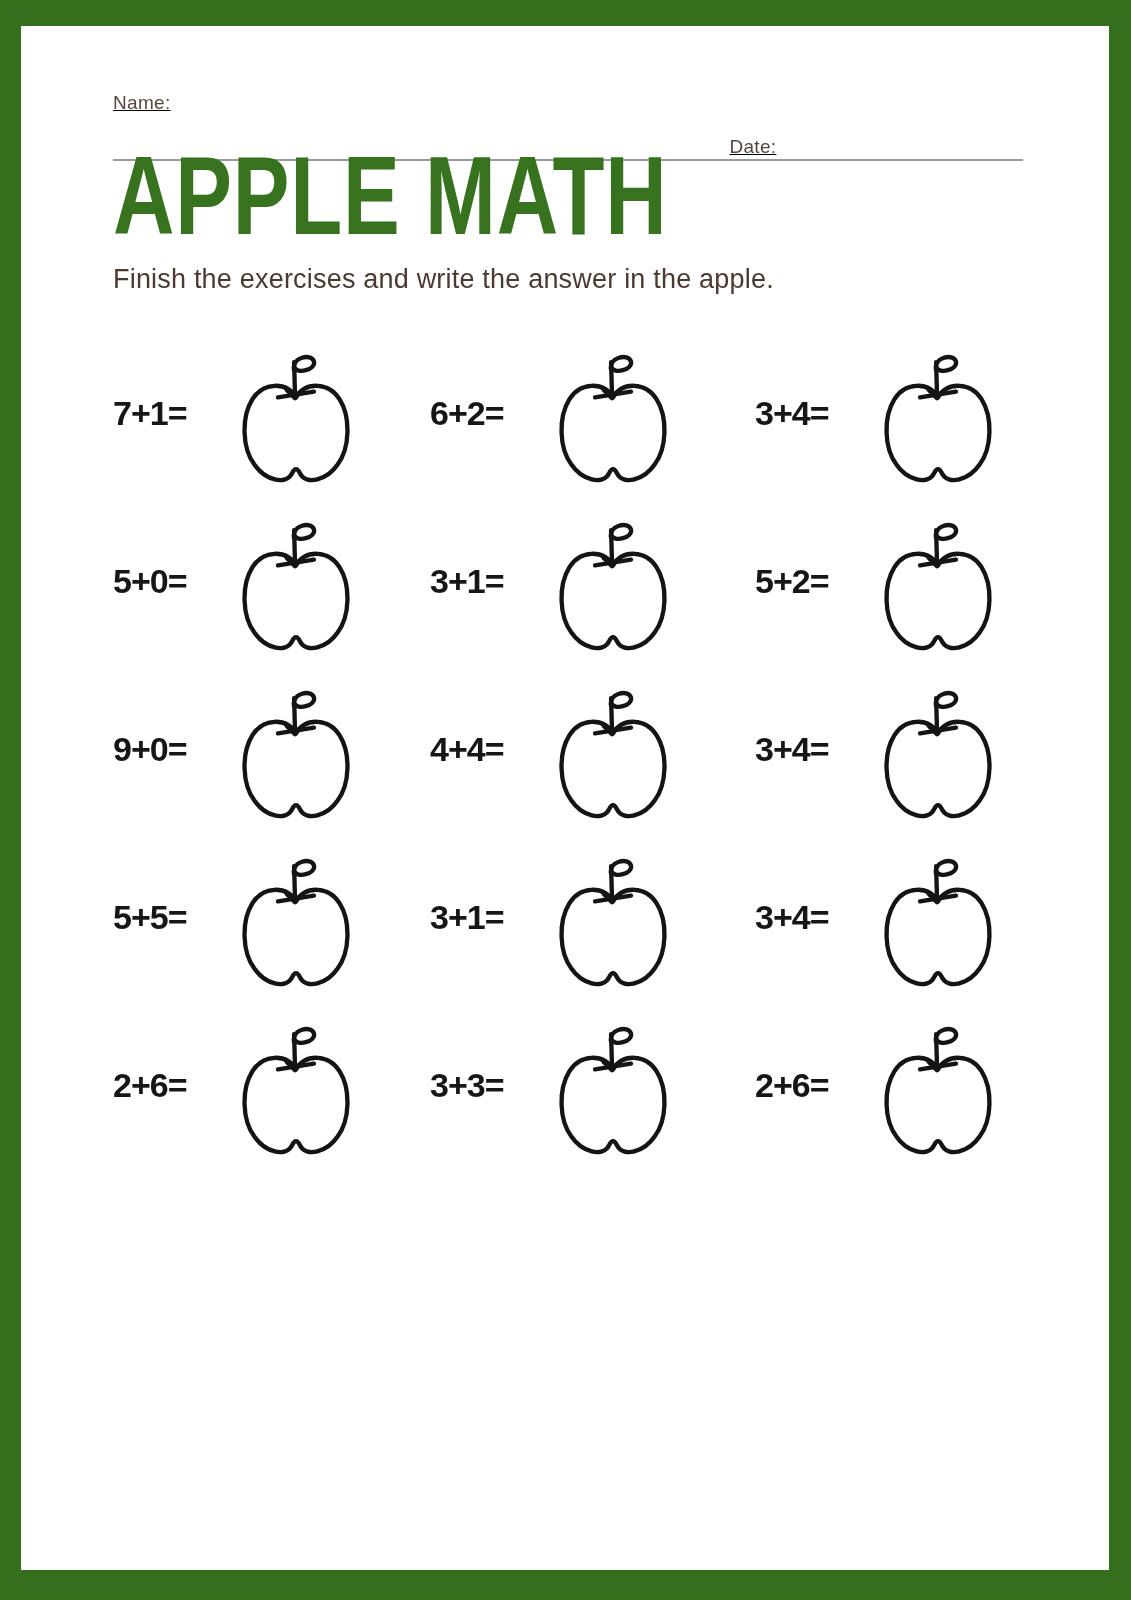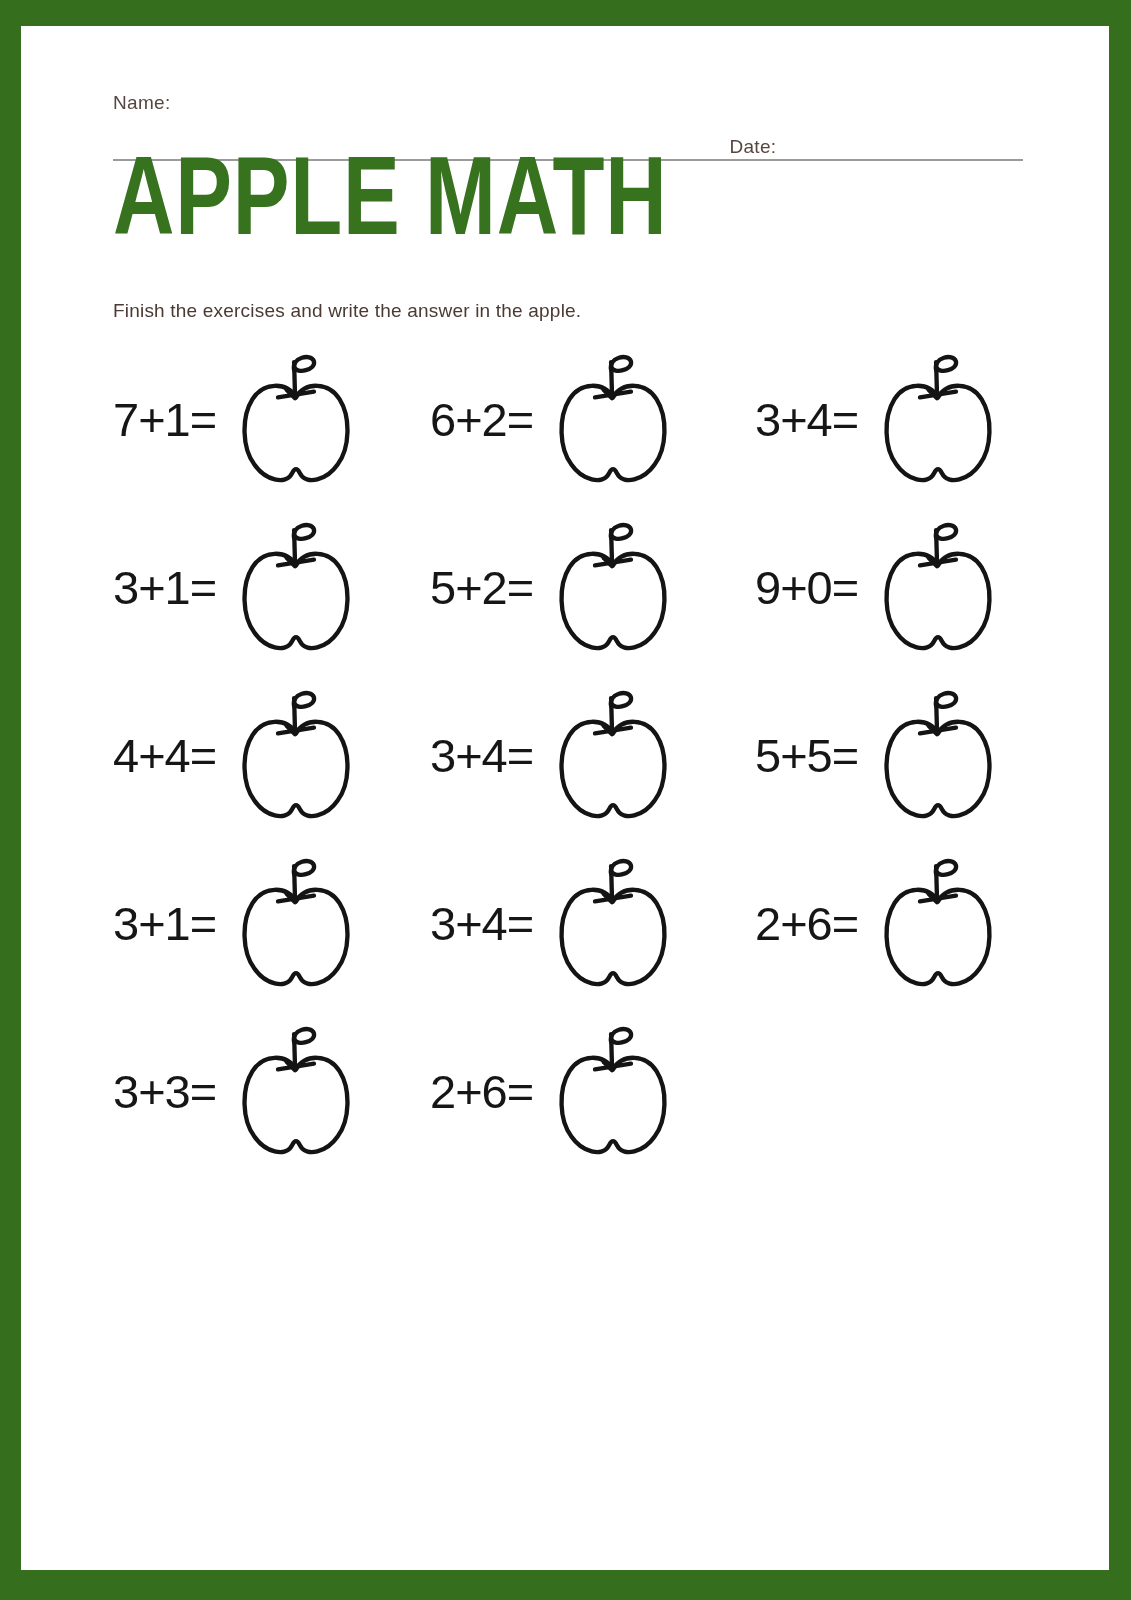--- a/index.html
+++ b/index.html
@@ -24,20 +24,21 @@
     top:26px;right:22px;bottom:30px;left:21px;
     background:var(--paper-white);
   }
   
   .header{
     position:absolute;
     left:92px;top:66px;width:910px;
     display:flex;
     padding-bottom:1px;
     border-bottom:2px solid var(--rule-gray);
+    text-decoration:underline;
   }
   .hlabel{
     font-size:19px;
     color:var(--label-brown);
     letter-spacing:0.3px;
   }
   .date-label{margin-left:559px;margin-top:44px;}
   
   .title{
     position:absolute;left:92px;top:114px;
@@ -45,42 +46,41 @@
     font-weight:800;
     line-height:1.0;
     color:var(--title-green);
     letter-spacing:1px;
     transform:scaleX(0.76);
     transform-origin:left center;
     white-space:nowrap;
   }
   .subtitle{
     position:absolute;left:92px;top:238px;
-    font-size:19px;
+    font-size:27px;
     color:var(--subtitle-brown);
     letter-spacing:0.2px;
     white-space:nowrap;
-    margin-top:36px;
   }
   
   .grid{
     position:absolute;left:92px;top:322px;right:10px;
     display:grid;
     grid-template-columns:317px 325px auto;
     grid-auto-rows:168px;
   }
   .cell{
     display:flex;
     align-items:flex-start;
   }
   .prob{
     width:100px;
     margin-top:48px;
-    font-size:47px;
-    font-weight:normal;
+    font-size:34px;
+    font-weight:bold;
     letter-spacing:-1px;
     line-height:1;
     color:var(--ink-black);
     white-space:nowrap;
   }
   .apple{
     width:114px;
     height:140px;
     margin-top:2px;
     margin-left:26px;
@@ -129,20 +129,26 @@
         </svg>
     </div>
     <div class="cell">
       <span class="prob">3+4=</span>
       <svg class="apple" viewBox="0 0 120 148">
           <use href="#apple-shape"></use>
         </svg>
     </div>
 
     <div class="cell">
+      <span class="prob">5+0=</span>
+      <svg class="apple" viewBox="0 0 120 148">
+          <use href="#apple-shape"></use>
+        </svg>
+    </div>
+    <div class="cell">
       <span class="prob">3+1=</span>
       <svg class="apple" viewBox="0 0 120 148">
           <use href="#apple-shape"></use>
         </svg>
     </div>
     <div class="cell">
       <span class="prob">5+2=</span>
       <svg class="apple" viewBox="0 0 120 148">
           <use href="#apple-shape"></use>
         </svg>

